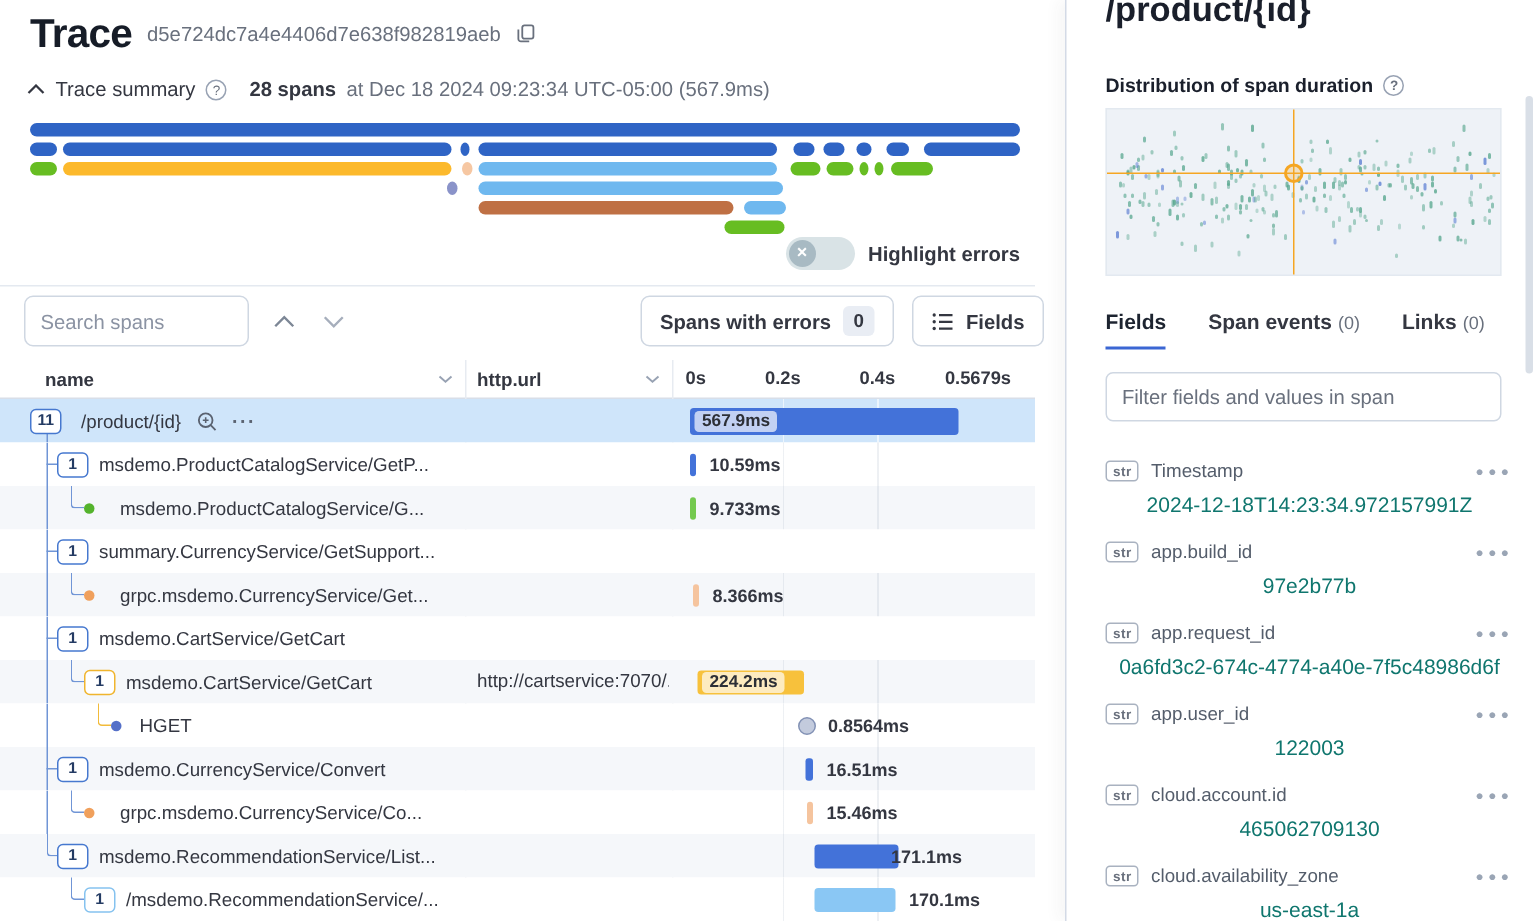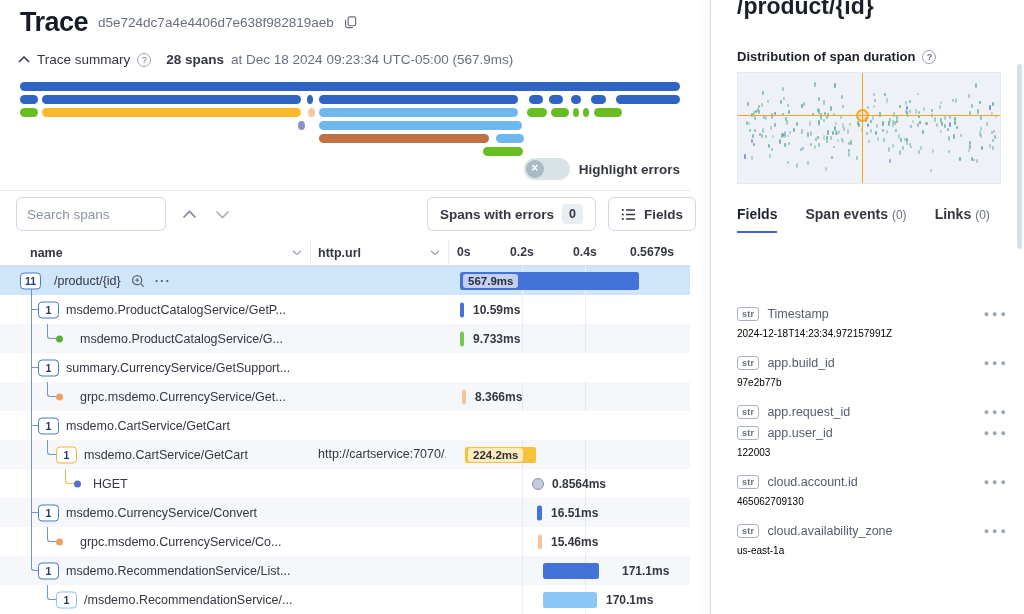--- a/index.html
+++ b/index.html
@@ -113,21 +113,21 @@
 
   .filter { position:absolute; left:26px; top:248px; width:264px; height:33px; border:1px solid #cfd7e2; border-radius:5px; padding:0 10px; font-size:13.5px; color:#343741; outline:none; font-family:inherit;}
   .filter::placeholder { color:#69707d; }
 
   .fields { position:absolute; left:26px; top:303px; width:272px; }
   .fitem { }
   .frow { display:flex; align-items:center; gap:8px; height:21px; }
   .fchip { border:1px solid #a9b2c0; border-radius:3px; font-size:9px; color:#69707d; padding:0 4px; line-height:12px; font-weight:600; letter-spacing:.3px; flex:0 0 auto;}
   .fname { font-size:12.5px; color:#545d6b; }
   .fdots { margin-left:auto; color:#9aa5b5; font-size:9px; letter-spacing:3px; cursor:pointer; }
-  .fval { font-size:10px; color:#000000; margin:4px 0 13px 0; white-space:nowrap; }
+  .fval { font-size:14px; color:#0f766e; margin:4px 0 13px 0; white-space:nowrap;text-align:center; }
 
   .scrollthumb { position:absolute; right:2px; top:64px; width:5px; height:185px; background:#d9dfe7; border-radius:3px; }
 </style>
 </head>
 <body>
 
 <div class="app">
   <div class="main">
 
     <div class="hdr">
@@ -414,21 +414,21 @@
           <div class="cell-name">
             <i class="elbow" style="left: 31px; width: 7px;"></i>
             <span class="badge bc-blue" style="left: 38px;">1</span>
             <span class="nm" style="left: 66px;">
               <span>msdemo.RecommendationService/List...</span>
             </span>
           </div>
           <div class="cell-url"></div>
           <div class="cell-bar">
             <span class="bar wc-blue" style="left: 95px; width: 56px;"></span>
-            <span class="bar-out" style="left: 174px; text-align: center;">171.1ms</span>
+            <span class="bar-out" style="left: 146px; text-align: center;">171.1ms</span>
           </div>
         </div>
         <div class="trow">
           <div class="cell-name">
             <i class="elbow" style="left: 47px; width: 9px;"></i>
             <span class="badge bc-lightblue" style="left: 56px;">1</span>
             <span class="nm" style="left: 84px;">
               <span>/msdemo.RecommendationService/...</span>
             </span>
           </div>
@@ -700,20 +700,21 @@
         </div>
         <div class="tab">
           <span class="tlabel">Span events</span>
           <span class="tcount">(0)</span>
         </div>
         <div class="tab">
           <span class="tlabel">Links</span>
           <span class="tcount">(0)</span>
         </div>
       </div>
+    <input class="filter" placeholder="Filter fields and values in span" style="">
     <div class="fields">
         <div class="fitem">
           <div class="frow">
             <span class="fchip">str</span>
             <span class="fname">Timestamp</span>
             <span class="fdots">●●●</span>
           </div>
           <div class="fval">2024-12-18T14:23:34.972157991Z</div>
         </div>
         <div class="fitem">
@@ -723,20 +724,21 @@
             <span class="fdots">●●●</span>
           </div>
           <div class="fval">97e2b77b</div>
         </div>
         <div class="fitem">
           <div class="frow">
             <span class="fchip">str</span>
             <span class="fname">app.request_id</span>
             <span class="fdots">●●●</span>
           </div>
+          <div class="fval">0a6fd3c2-674c-4774-a40e-7f5c48986d6f</div>
         </div>
         <div class="fitem">
           <div class="frow">
             <span class="fchip">str</span>
             <span class="fname">app.user_id</span>
             <span class="fdots">●●●</span>
           </div>
           <div class="fval">122003</div>
         </div>
         <div class="fitem">

